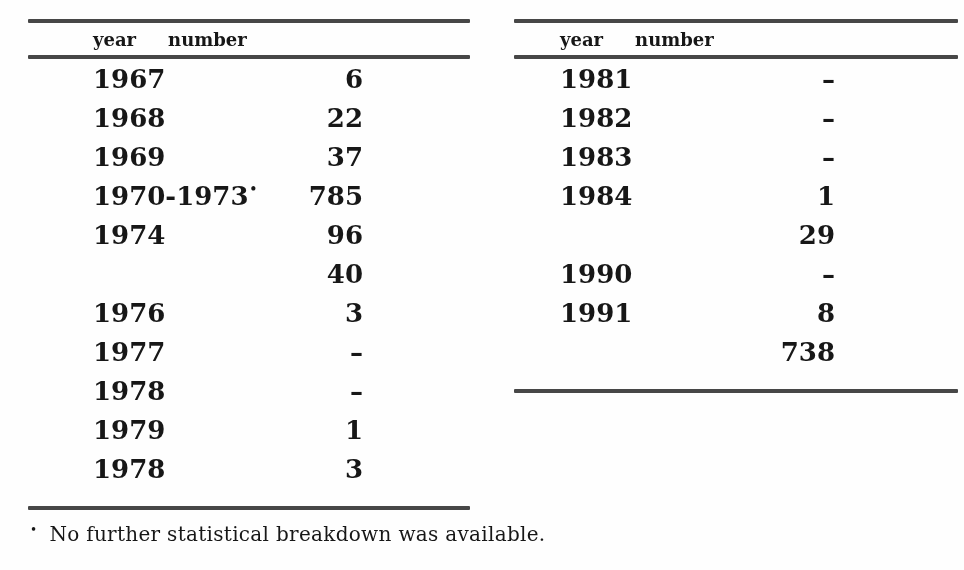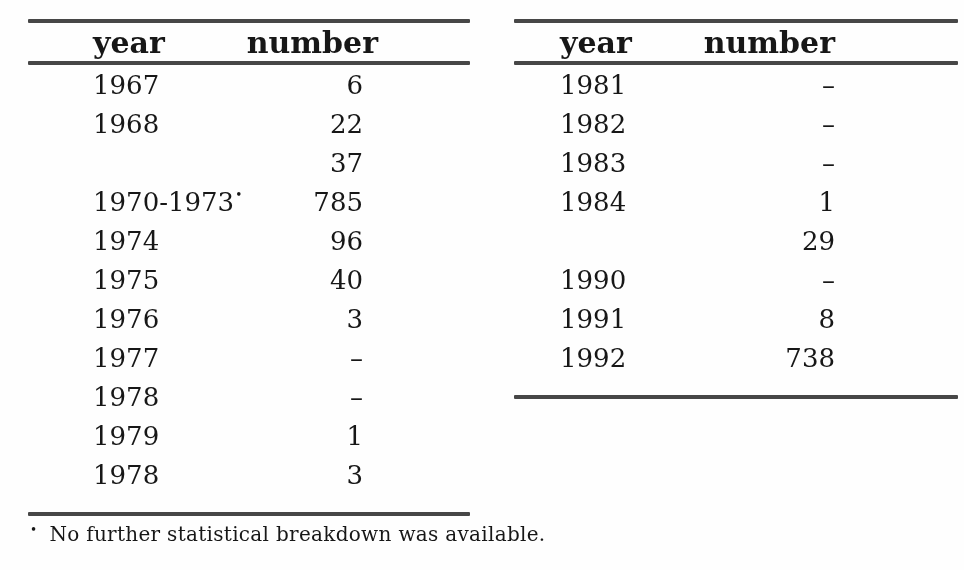--- a/index.html
+++ b/index.html
@@ -10,28 +10,28 @@
     height: 570px;
     background: #fefefe;
     font-family: "DejaVu Serif", serif;
     color: #171717;
     overflow: hidden;
   }
   .dtable { position: absolute; top: 19px; }
   .dtable.t0 { left: 28px;  width: 442px; }
   .dtable.t1 { left: 514px; width: 444px; }
   .rule { height: 4px; background: #474747; border-radius: 1px; }
-  .hrow { height: 38px; display: flex; align-items: center; font-weight: bold; font-size: 30px; gap: 32px; }
+  .hrow { height: 32px; display: flex; align-items: center; font-weight: bold; font-size: 18px; gap: 32px; }
   .hcell.year { flex: 0 0 auto; }
-  .hcell.num  { flex: 1 1 auto; text-align: center; }
+  .hcell.num  { flex: 1 1 auto; text-align: left; }
   .t0 .hcell.year { padding-left: 65px; }
   .t1 .hcell.year { padding-left: 46px; }
   .t0 .hcell.num  { padding-right: 42px; }
   .t1 .hcell.num  { padding-right: 83px; }
-  .tbody { padding-bottom: 18px; }
+  .tbody { padding-bottom: 18px; font-weight: bold; }
   .row { height: 39px; display: flex; align-items: center; font-size: 26px; }
   .cell.year { flex: 0 0 auto; }
   .cell.num  { flex: 1 1 auto; text-align: right; }
   .t0 .cell.year { padding-left: 65px; }
   .t1 .cell.year { padding-left: 46px; }
   .t0 .cell.num  { padding-right: 107px; }
   .t1 .cell.num  { padding-right: 123px; }
   .fnm {
     font-size: 12px;
     vertical-align: top;
@@ -69,32 +69,32 @@
     <div class="tbody">
       <div class="row">
         <div class="cell year"><span>1967</span><sup class="fnm"></sup></div>
         <div class="cell num">6</div>
       </div>
       <div class="row">
         <div class="cell year"><span>1968</span><sup class="fnm"></sup></div>
         <div class="cell num">22</div>
       </div>
       <div class="row">
+        <div class="cell year"><span>1969</span><sup class="fnm"></sup></div>
         <div class="cell num">37</div>
       </div>
       <div class="row">
         <div class="cell year"><span>1970-1973</span><sup class="fnm">•</sup></div>
         <div class="cell num">785</div>
       </div>
       <div class="row">
         <div class="cell year"><span>1974</span><sup class="fnm"></sup></div>
         <div class="cell num">96</div>
       </div>
       <div class="row">
-        <div class="cell year"><span>1975</span><sup class="fnm"></sup></div>
         <div class="cell num">40</div>
       </div>
       <div class="row">
         <div class="cell year"><span>1976</span><sup class="fnm"></sup></div>
         <div class="cell num">3</div>
       </div>
       <div class="row">
         <div class="cell year"><span>1977</span><sup class="fnm"></sup></div>
         <div class="cell num">–</div>
       </div>
@@ -143,21 +143,20 @@
       </div>
       <div class="row">
         <div class="cell year">1990</div>
         <div class="cell num">–</div>
       </div>
       <div class="row">
         <div class="cell year">1991</div>
         <div class="cell num">8</div>
       </div>
       <div class="row">
-        <div class="cell year">1992</div>
         <div class="cell num">738</div>
       </div>
     </div>
     <div class="rule"></div>
   </div>
 
   <div class="footnote">
     <span class="fn-marker">•</span><span>No further statistical breakdown was available.</span>
   </div>
 

